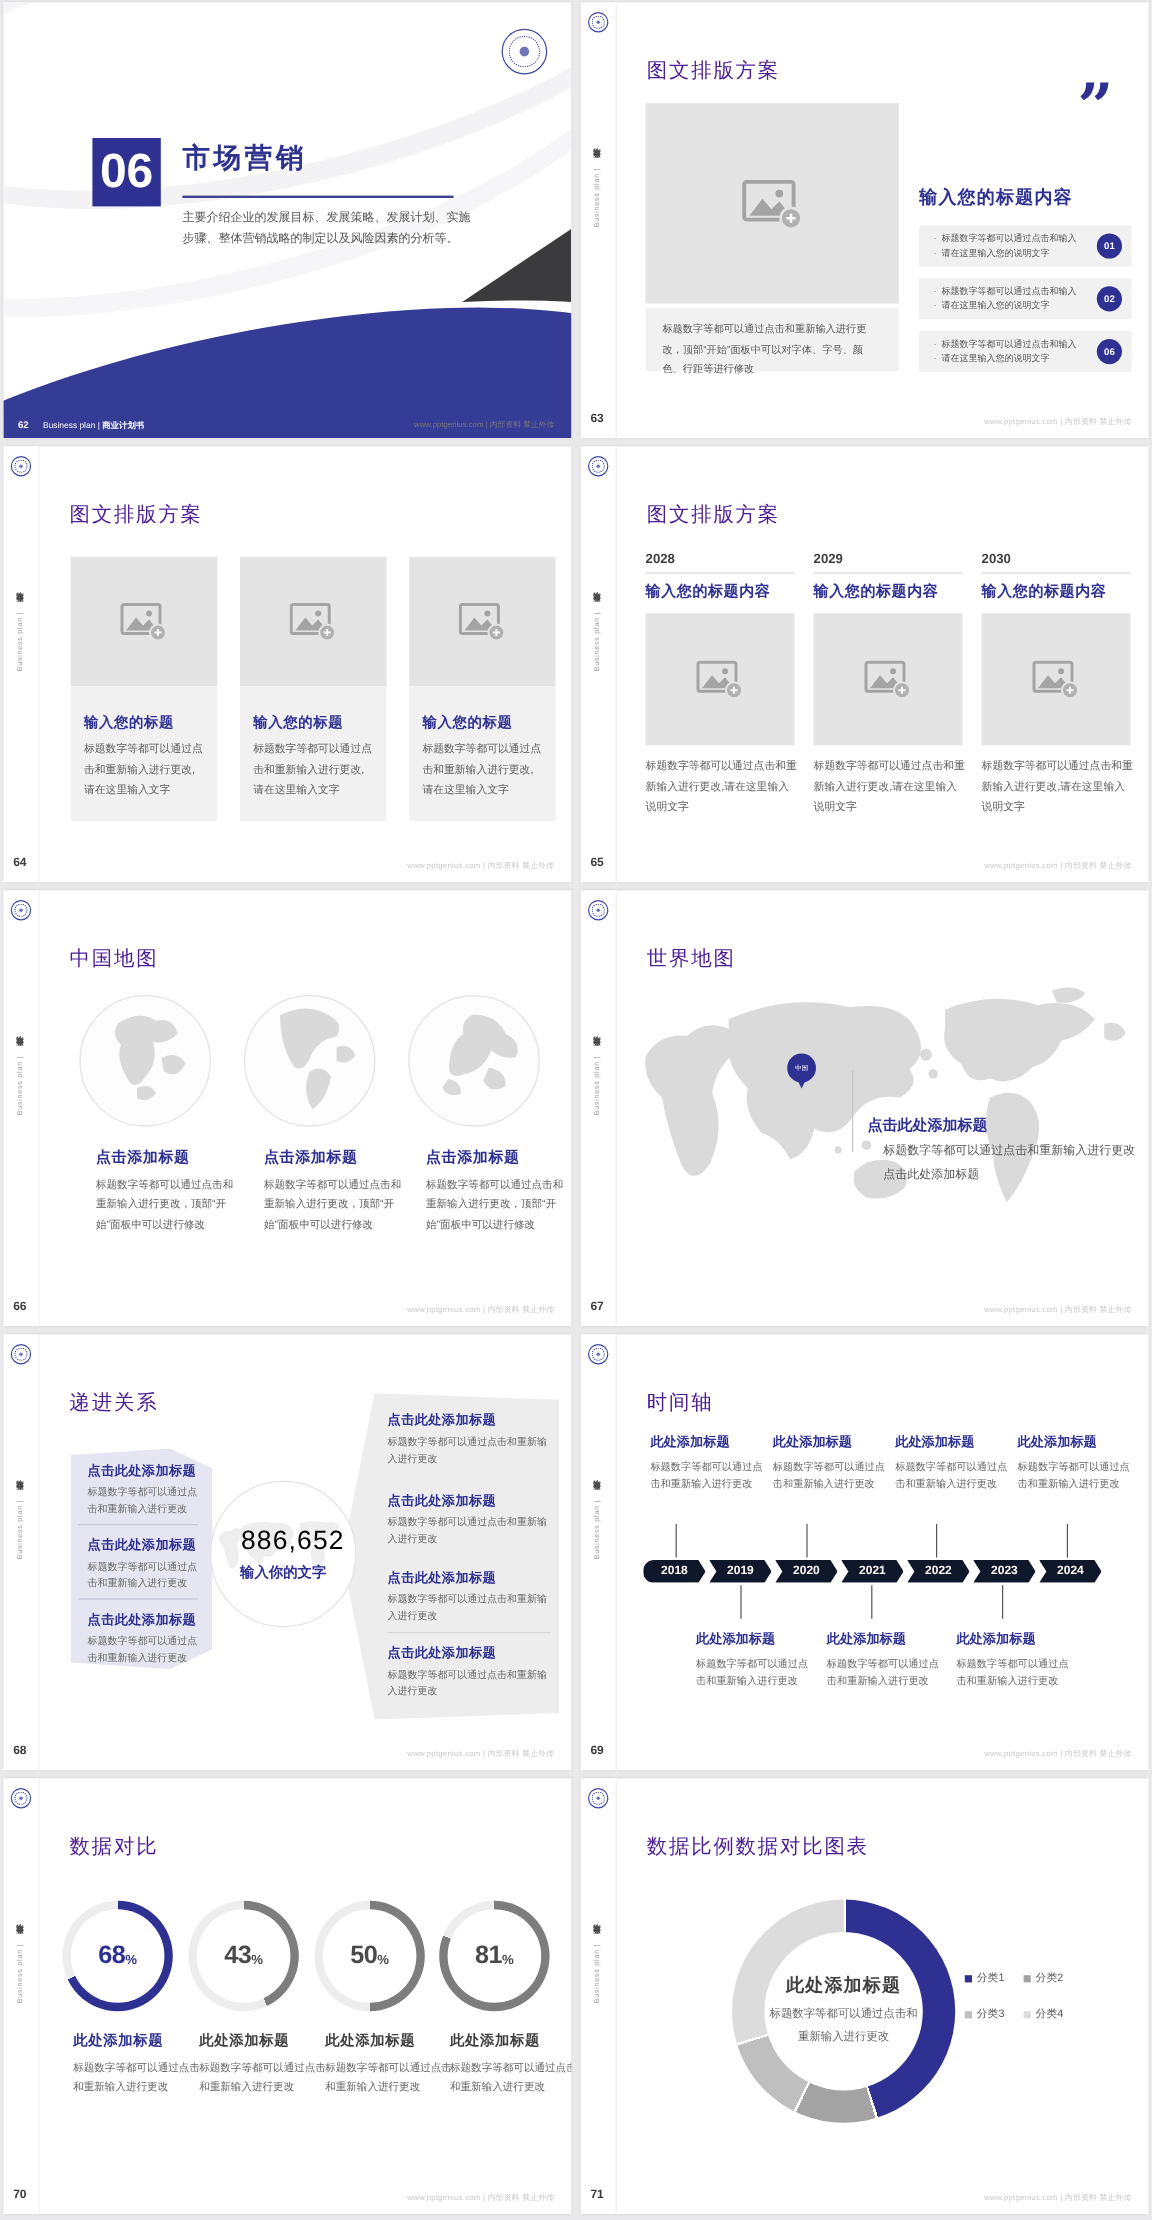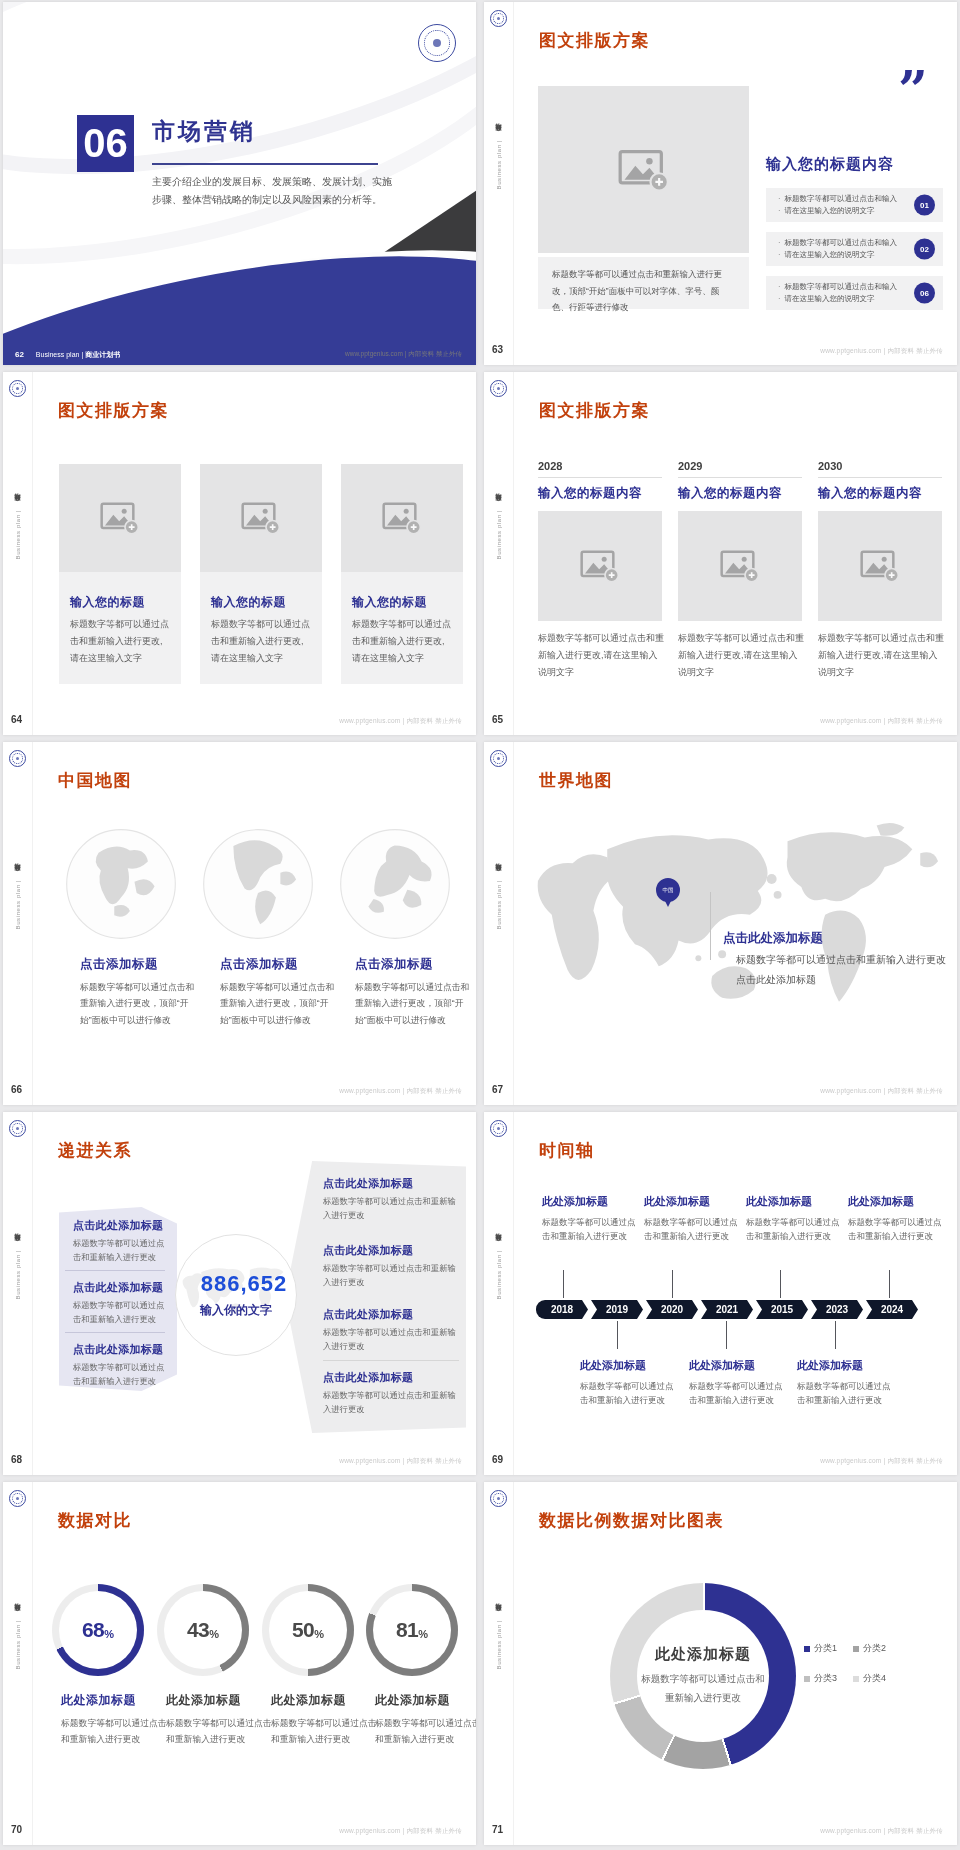--- a/index.html
+++ b/index.html
@@ -19,21 +19,21 @@
   
   .rail { position:absolute; left:0; top:0; bottom:0; width:30px; border-right:1px solid #f1f1f1; background:#fff; z-index:6; }
   .seal { position:relative; border:1.4px solid #3c4aa0; border-radius:50%; }
   .seal::before { content:""; position:absolute; inset:15%; border:1px dotted #3c4aa0; border-radius:50%; }
   .seal::after { content:""; position:absolute; inset:38%; background:#3c4aa0; border-radius:50%; opacity:.75; }
   .rail .seal { position:absolute; top:8px; left:6px; width:17px; height:17px; }
   .vtext { position:absolute; top:44%; left:50%; transform:translate(-50%,-50%) rotate(180deg); writing-mode:vertical-rl; font-size:6px; color:#9a9a9a; letter-spacing:.6px; white-space:nowrap; }
   .vtext b { color:#4a4a4a; }
   .pageno { position:absolute; bottom:10px; left:8px; font-size:10px; font-weight:bold; color:#3a3a3a; }
   .url { position:absolute; bottom:9px; right:14px; font-size:6.5px; color:#c9c9c9; letter-spacing:.2px; z-index:7; }
-  .stitle { position:absolute; left:55px; top:27px; font-size:17px; font-weight:700; color:#c2410c; letter-spacing:1.5px; z-index:5; }
+  .stitle { position:absolute; left:55px; top:45px; font-size:17px; font-weight:400; color:#4c1d95; letter-spacing:1.5px; z-index:5; }
 
   
   .ph { background:#e4e4e5; display:flex; align-items:center; justify-content:center; position:absolute; }
   .ph svg { opacity:.85; }
   .panel { background:#f1f1f2; position:absolute; }
 
   
   .s62-streak { position:absolute; border-radius:50%; border:16px solid #f3f3f6; width:760px; height:300px; transform:rotate(-14deg); z-index:1; }
   .s62-seal { position:absolute; right:20px; top:22px; width:38px; height:38px; z-index:4; }
   .s62-chapter { position:absolute; left:74px; top:113px; width:57px; height:57px; background:#2e3192; color:#fff; font-size:40px; font-weight:bold; display:flex; align-items:center; justify-content:center; z-index:4; }
@@ -84,21 +84,21 @@
   .s67-head { position:absolute; left:239px; top:188px; font-size:12.5px; font-weight:bold; color:#2e3192; z-index:3; }
   .s67-body { position:absolute; left:252px; top:208px; width:218px; font-size:10px; color:#555; line-height:2.0; z-index:3; }
 
   
   .s68-left { position:absolute; left:56px; top:95px; width:118px; height:184px; background:#e6e6f2; clip-path:polygon(0 3%,70% 0,100% 9%,100% 91%,70% 100%,0 97%); z-index:1; }
   .s68-right { position:absolute; left:282px; top:49px; width:181px; height:272px; background:#ededee; clip-path:polygon(15% 0,100% 2%,100% 98%,15% 100%,0 50%); z-index:1; }
   .s68-item-h { font-size:11px; font-weight:bold; color:#2e3192; letter-spacing:.3px; }
   .s68-item-b { font-size:8.3px; color:#666; line-height:1.65; margin-top:4px; }
   .s68-div { position:absolute; height:1px; background:#c6c6da; }
   .s68-circle { position:absolute; left:172px; top:122px; width:122px; height:122px; background:#fff; border:1px solid #e2e2e2; border-radius:50%; z-index:2; display:flex; flex-direction:column; align-items:center; justify-content:center; overflow:hidden; }
-  .s68-val { font-size:22px; font-weight:bold; color:#1d4ed8; letter-spacing:1px; z-index:2;margin-left:16px; }
+  .s68-val { font-size:22px; font-weight:normal; color:#000000; letter-spacing:1px; z-index:2;margin-left:16px; }
   .s68-lab { font-size:12px; font-weight:bold; color:#2e3192; margin-top:5px; z-index:2; }
   .s68-circle svg.bgmap { position:absolute; left:4px; top:28px; opacity:.55; z-index:1; }
 
   
   .s69-bar { position:absolute; left:52px; top:188px; width:382px; height:19px; display:flex; gap:3px; z-index:2; }
   .pill { flex:1; background:#0f172a; color:#fff; font-size:10px; font-weight:bold; text-align:center; line-height:19px; clip-path:polygon(0 0,calc(100% - 6px) 0,100% 50%,calc(100% - 6px) 100%,0 100%,6px 50%); }
   .pill.first { clip-path:polygon(0 0,calc(100% - 6px) 0,100% 50%,calc(100% - 6px) 100%,0 100%); border-radius:9px 0 0 9px; }
   .s69-col { position:absolute; width:96px; }
   .s69-h { font-size:11px; font-weight:bold; color:#2e3192; }
   .s69-b { font-size:8.5px; color:#666; line-height:1.7; margin-top:6px; }
@@ -462,21 +462,21 @@
   <div class="s69-conn" style="left:405px;top:158px;height:28px;"></div>
   <div class="s69-conn" style="left:133px;top:209px;height:28px;"></div>
   <div class="s69-conn" style="left:242px;top:209px;height:28px;"></div>
   <div class="s69-conn" style="left:351px;top:209px;height:28px;"></div>
 
   <div class="s69-bar">
     <div class="pill first">2018</div>
     <div class="pill">2019</div>
     <div class="pill">2020</div>
     <div class="pill">2021</div>
-    <div class="pill">2015</div>
+    <div class="pill">2022</div>
     <div class="pill">2023</div>
     <div class="pill">2024</div>
   </div>
 
   <div class="s69-col" style="left:96px;top:246px;">
     <div class="s69-h">此处添加标题</div>
     <div class="s69-b">标题数字等都可以通过点击和重新输入进行更改</div>
   </div>
   <div class="s69-col" style="left:205px;top:246px;">
     <div class="s69-h">此处添加标题</div>

